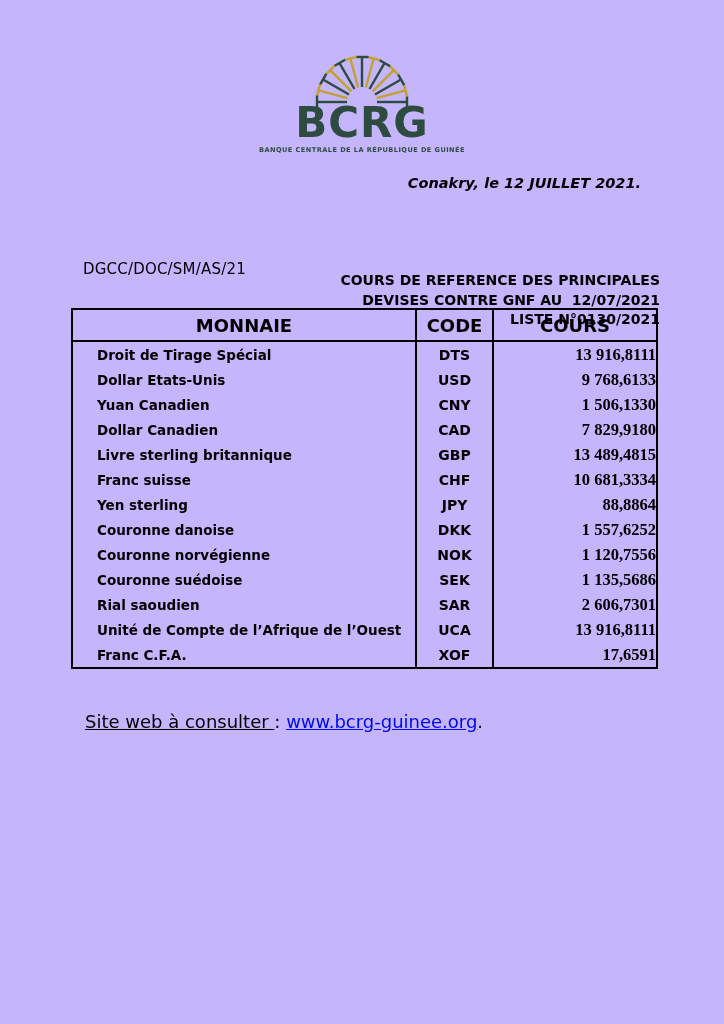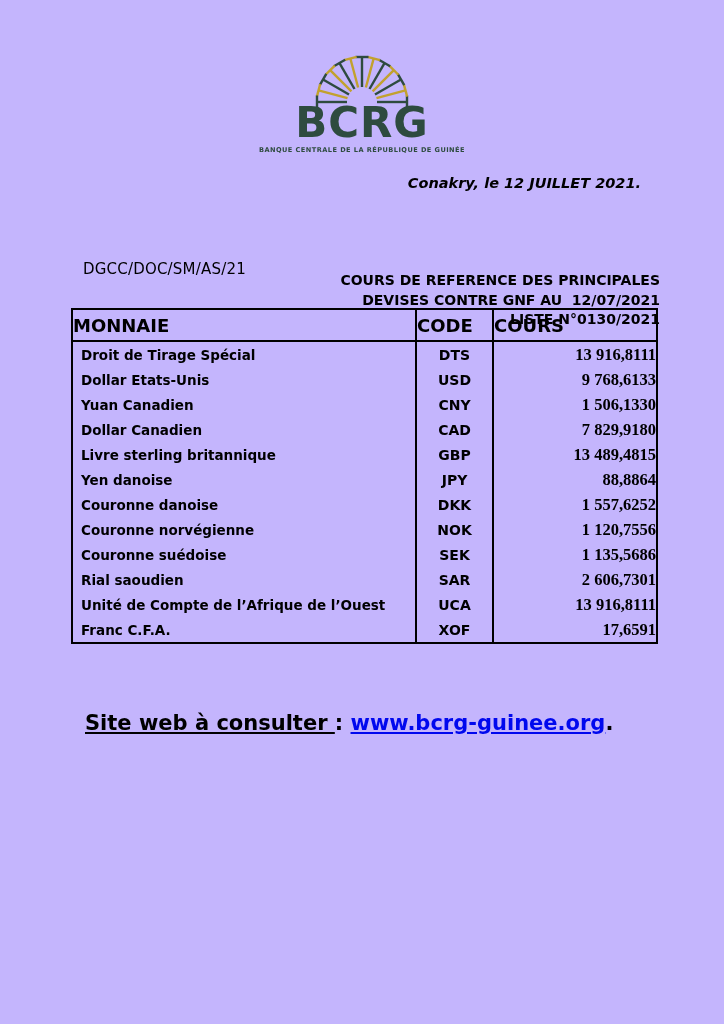--- a/index.html
+++ b/index.html
@@ -48,45 +48,45 @@
   .rates-table{
     position:absolute;top:308px;left:71px;width:585px;
     border-collapse:collapse;table-layout:fixed;
   }
   .rates-table,
   .rates-table th,
   .rates-table td{border-style:solid;border-color:#000;}
   .rates-table{border-width:2.5px;}
   .rates-table th{
     border-width:0 2px 2.5px 2px;
-    height:30px;font-size:18px;font-weight:bold;text-align:left;
+    height:30px;font-size:18px;font-weight:bold;text-align:center;
     padding:0;
   }
   .rates-table td{
     border-width:0 2px 0 2px;
     height:25px;padding:0;vertical-align:middle;
   }
   .col-monnaie{width:344px;}
   .col-code{width:77px;}
   .col-cours{width:164px;}
   td.cell-monnaie{
-    font-size:13.5px;font-weight:bold;text-align:left;padding-left:8px;
+    font-size:13.5px;font-weight:bold;text-align:left;padding-left:24px;
   }
   td.cell-code{
     font-size:14px;font-weight:bold;text-align:center;
   }
   td.cell-cours{
     font-family:"Liberation Serif","DejaVu Serif",serif;
     font-size:16.5px;font-weight:bold;text-align:right;
   }
 
   
   .site-line{
     position:absolute;top:711px;left:85px;
-    font-size:21px;font-weight:bold;
+    font-size:18px;font-weight:normal;
   }
   .site-label{text-decoration:underline;}
   .site-sep{text-decoration:none;}
   .site-link{
     color:#0008ee;text-decoration:underline;cursor:pointer;
   }
   .site-suffix{text-decoration:none;}
 </style>
 </head>
 <body>
@@ -169,21 +169,26 @@
         <td class="cell-monnaie">Dollar Canadien</td>
         <td class="cell-code">CAD</td>
         <td class="cell-cours">7 829,9180</td>
       </tr>
       <tr>
         <td class="cell-monnaie">Livre sterling britannique</td>
         <td class="cell-code">GBP</td>
         <td class="cell-cours">13 489,4815</td>
       </tr>
       <tr>
-        <td class="cell-monnaie">Yen danoise</td>
+        <td class="cell-monnaie">Franc suisse</td>
+        <td class="cell-code">CHF</td>
+        <td class="cell-cours">10 681,3334</td>
+      </tr>
+      <tr>
+        <td class="cell-monnaie">Yen sterling</td>
         <td class="cell-code">JPY</td>
         <td class="cell-cours">88,8864</td>
       </tr>
       <tr>
         <td class="cell-monnaie">Couronne danoise</td>
         <td class="cell-code">DKK</td>
         <td class="cell-cours">1 557,6252</td>
       </tr>
       <tr>
         <td class="cell-monnaie">Couronne norvégienne</td>

